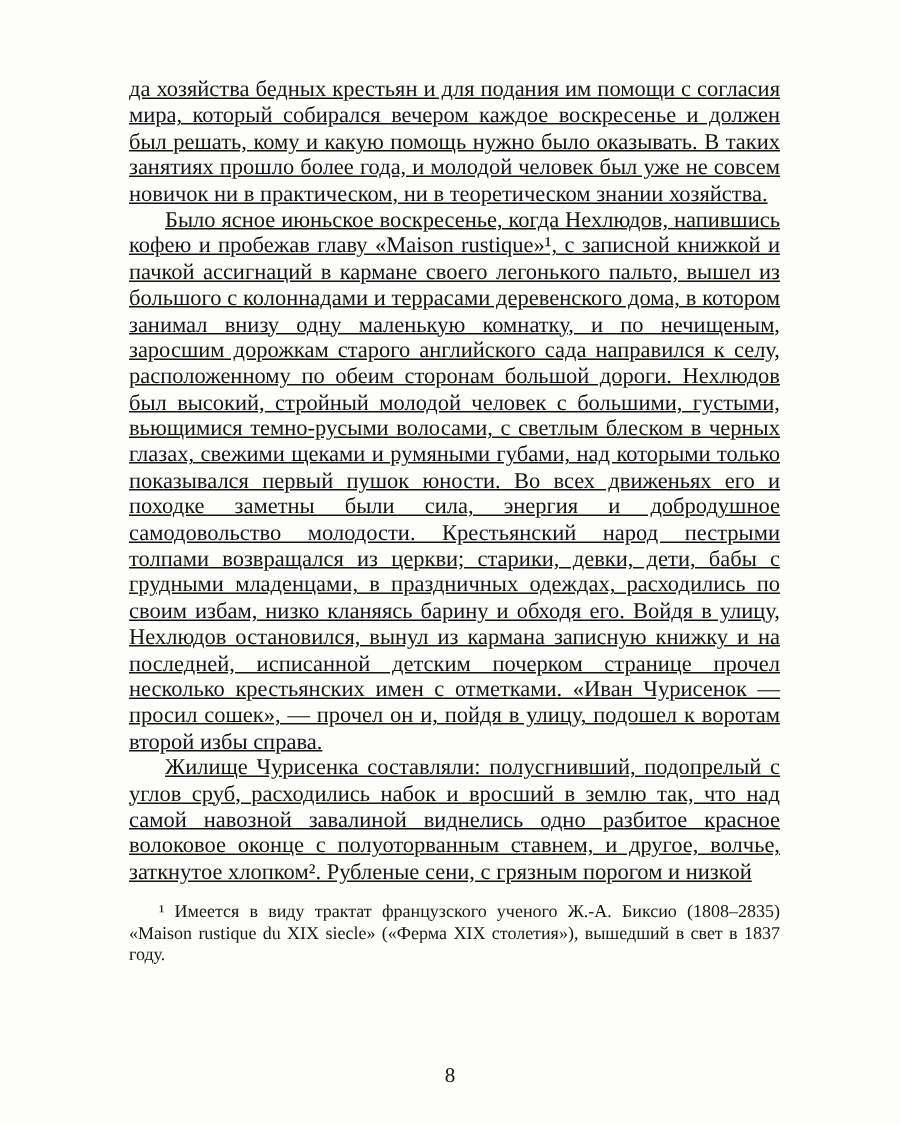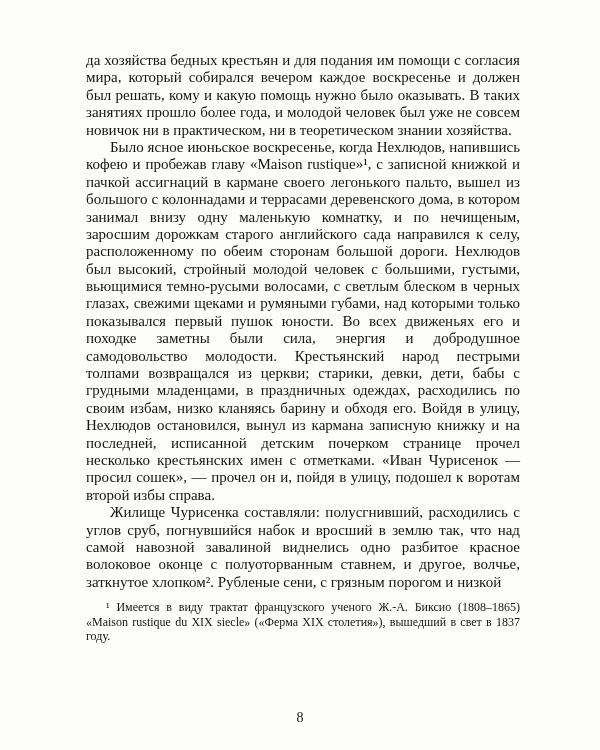--- a/index.html
+++ b/index.html
@@ -22,20 +22,21 @@
   }
   .text-block {
     font-size: 15px;
     line-height: 1.16;
     text-align: justify;
     hyphens: auto;
     -webkit-hyphens: auto;
   }
   .para {
     text-indent: 0;
+    text-decoration: underline;
   }
   .para.indented {
     text-indent: 24px;
   }
   .footnotes {
     margin-top: 9px;
     font-size: 12px;
     line-height: 1.22;
     text-align: justify;
     hyphens: auto;
@@ -55,22 +56,22 @@
   }
 </style>
 </head>
 <body>
 
 <div class="book-page">
 
   <div class="text-block">
     <p class="para">да хозяйства бедных крестьян и для подания им помощи с согласия мира, который собирался вечером каждое воскресенье и должен был решать, кому и какую помощь нужно было оказывать. В таких занятиях прошло более года, и молодой человек был уже не совсем новичок ни в практическом, ни в теоретическом знании хозяйства.</p>
     <p class="para indented">Было ясное июньское воскресенье, когда Нехлюдов, напившись кофею и пробежав главу «Maison rustique»¹, с записной книжкой и пачкой ассигнаций в кармане своего легонького пальто, вышел из большого с колоннадами и террасами деревенского дома, в котором занимал внизу одну маленькую комнатку, и по нечищеным, заросшим дорожкам старого английского сада направился к селу, расположенному по обеим сторонам большой дороги. Нехлюдов был высокий, стройный молодой человек с большими, густыми, вьющимися темно-русыми волосами, с светлым блеском в черных глазах, свежими щеками и румяными губами, над которыми только показывался первый пушок юности. Во всех движеньях его и походке заметны были сила, энергия и добродушное самодовольство молодости. Крестьянский народ пестрыми толпами возвращался из церкви; старики, девки, дети, бабы с грудными младенцами, в праздничных одеждах, расходились по своим избам, низко кланяясь барину и обходя его. Войдя в улицу, Нехлюдов остановился, вынул из кармана записную книжку и на последней, исписанной детским почерком странице прочел несколько крестьянских имен с отметками. «Иван Чурисенок — просил сошек», — прочел он и, пойдя в улицу, подошел к воротам второй избы справа.</p>
-    <p class="para indented">Жилище Чурисенка составляли: полусгнивший, расходились с углов сруб, погнувшийся набок и вросший в землю так, что над самой навозной завалиной виднелись одно разбитое красное волоковое оконце с полуоторванным ставнем, и другое, волчье, заткнутое хлопком². Рубленые сени, с грязным порогом и низкой</p>
+    <p class="para indented">Жилище Чурисенка составляли: полусгнивший, подопрелый с углов сруб, расходились набок и вросший в землю так, что над самой навозной завалиной виднелись одно разбитое красное волоковое оконце с полуоторванным ставнем, и другое, волчье, заткнутое хлопком². Рубленые сени, с грязным порогом и низкой</p>
 
     <div class="footnotes">
-      <p class="footnote">¹ Имеется в виду трактат французского ученого Ж.-А. Биксио (1808–1865) «Maison rustique du XIX siecle» («Ферма XIX столетия»), вышедший в свет в 1837 году.</p>
+      <p class="footnote">¹ Имеется в виду трактат французского ученого Ж.-А. Биксио (1808–2835) «Maison rustique du XIX siecle» («Ферма XIX столетия»), вышедший в свет в 1837 году.</p>
     </div>
   </div>
 
   <div class="page-number">8</div>
 
 </div>
 
 </body></html>

